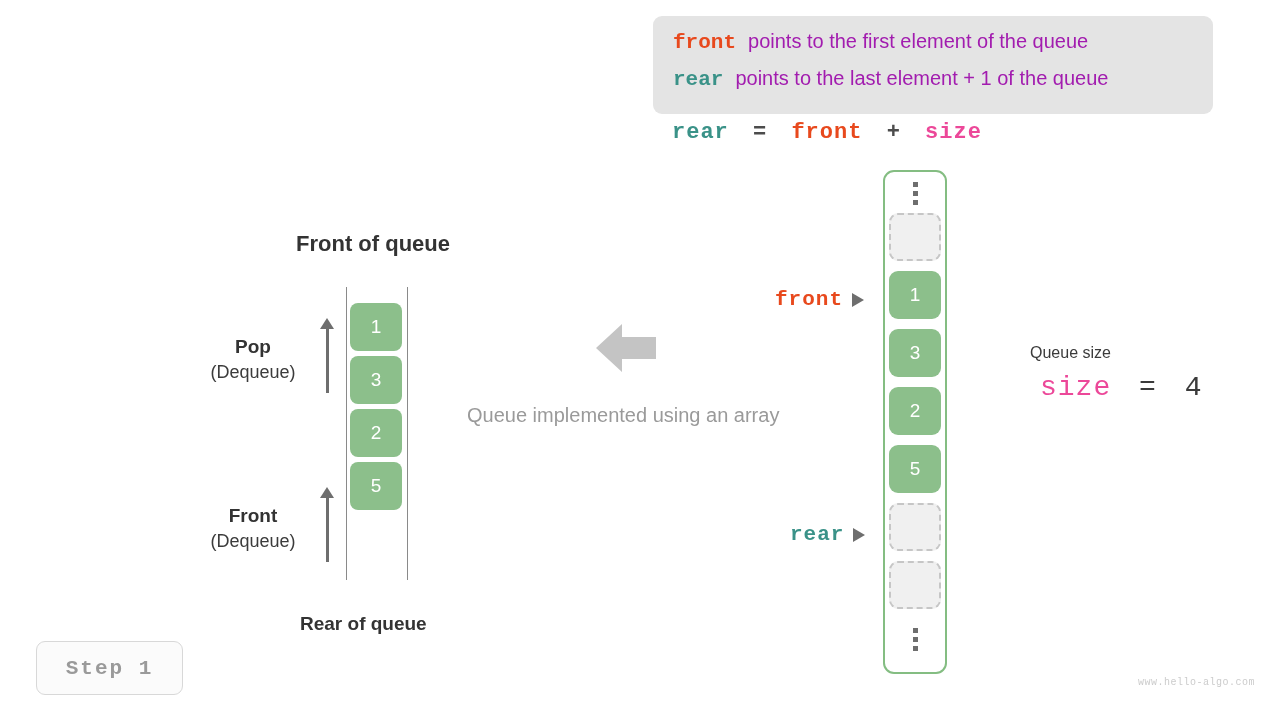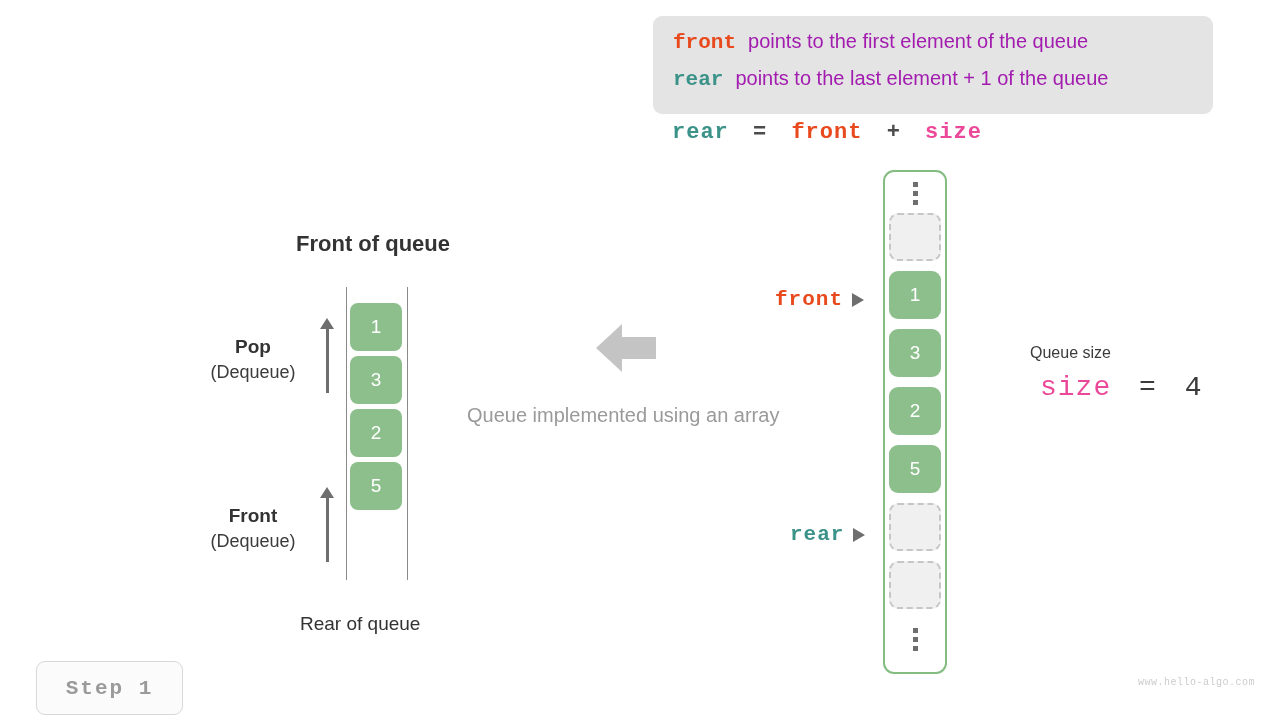--- a/index.html
+++ b/index.html
@@ -72,21 +72,21 @@
     font-size: 22px;
     font-weight: bold;
     color: #333333;
     white-space: nowrap;
   }
   #left-bottom-title {
     position: absolute;
     left: 300px;
     top: 613px;
     font-size: 19px;
-    font-weight: normal;
+    font-weight: bold;
     color: #333333;
     white-space: nowrap;
   }
   #rail-left {
     position: absolute;
     left: 346px;
     top: 287px;
     width: 1px;
     height: 293px;
     background: #8a8a8a;
@@ -285,21 +285,20 @@
     border-radius: 9px;
     background: #fbfbfb;
     display: flex;
     align-items: center;
     justify-content: center;
     font-family: "Liberation Mono", "DejaVu Sans Mono", monospace;
     font-weight: bold;
     font-size: 21px;
     letter-spacing: 2px;
     color: #9a9a9a;
-    margin-top: 20px;
   }
 
   
   #watermark {
     position: absolute;
     right: 25px;
     top: 677px;
     font-family: "Liberation Mono", "DejaVu Sans Mono", monospace;
     font-size: 10px;
     color: #cccccc;

